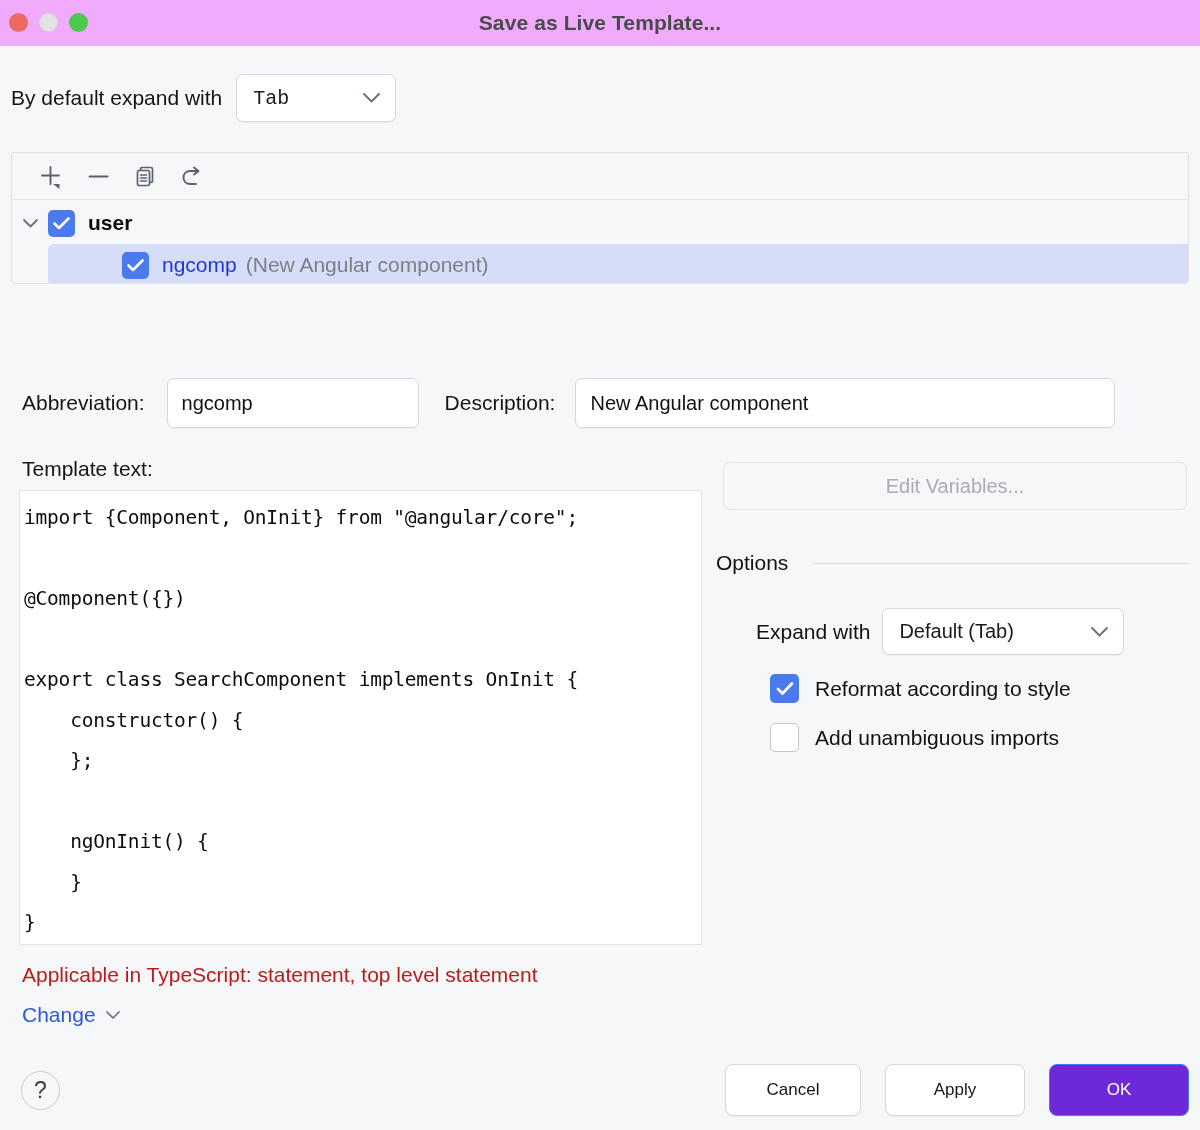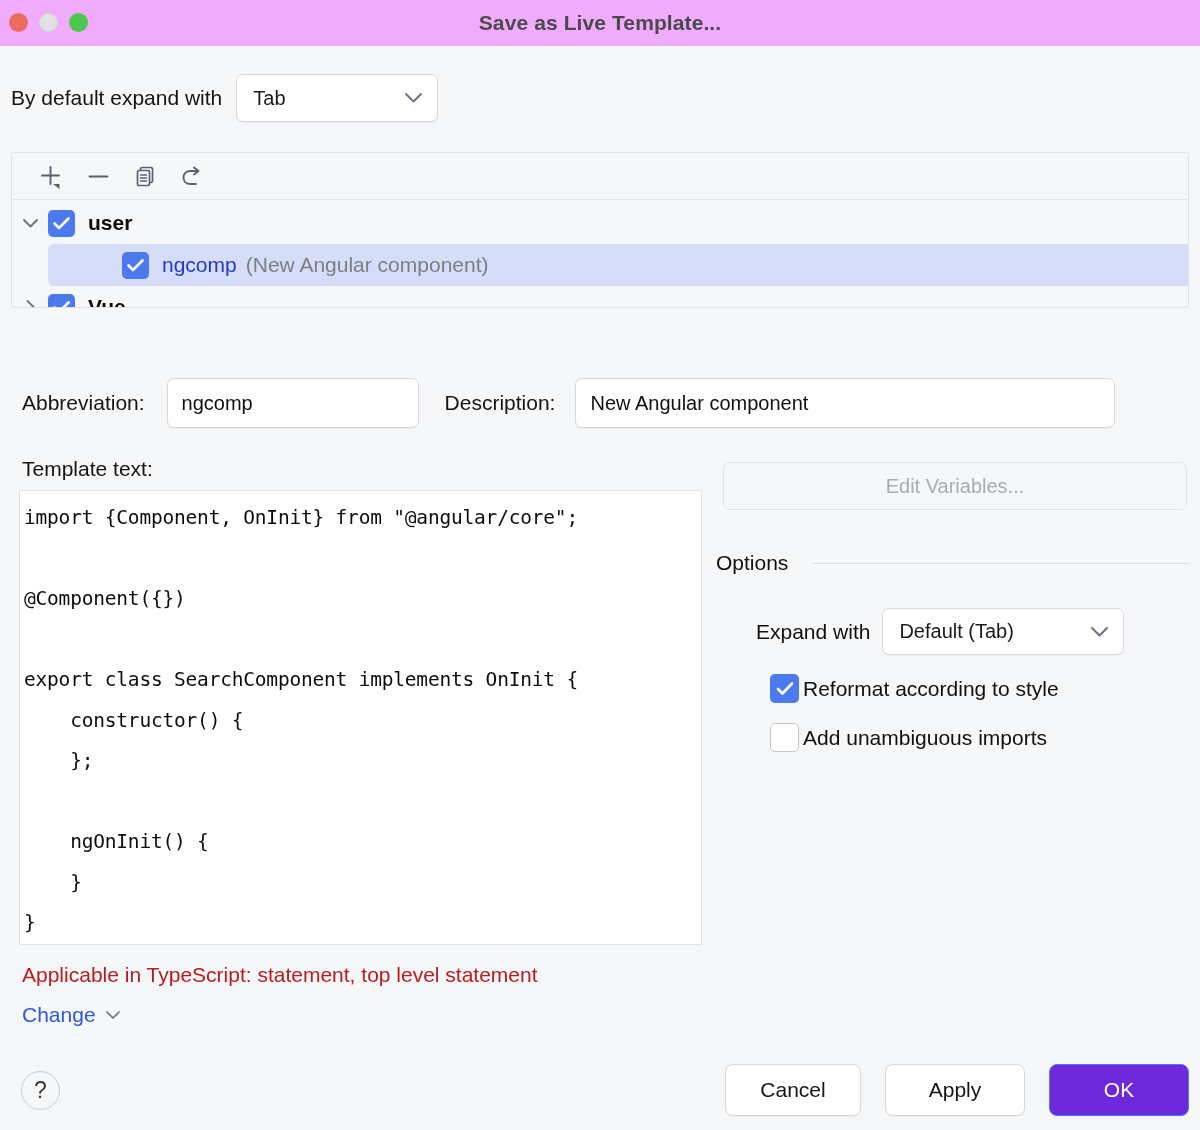--- a/index.html
+++ b/index.html
@@ -57,29 +57,29 @@
     border: 1px solid #D5D7DC;
     border-radius: 7px;
     height: 48px;
     display: flex;
     align-items: center;
     padding: 0 14px 0 16px;
     box-shadow: 0 1px 1px rgba(0,0,0,.04);
   }
   .combo .combo-value { font-size: 20px; color: #1a1a1a; white-space: nowrap; }
   .combo .chev { margin-left: auto; padding-left: 18px; display: flex; align-items: center; }
-  .combo-tab { width: 202px; }
+  .combo-tab { width: 160px; font-family: Liberation Mono, monospace; }
 
   .chev svg { display: block; }
 
   
   .tree-panel {
     position: absolute;
     top: 152px; left: 11px;
-    width: 1178px; height: 156px;
+    width: 1178px; height: 132px;
     background: #F6F7F9;
     border: 1px solid #DFE1E5;
     border-radius: 3px;
     overflow: hidden;
   }
   .tree-toolbar {
     height: 47px;
     display: flex;
     align-items: center;
     gap: 5px;
@@ -240,21 +240,21 @@
     align-items: center;
     gap: 12px;
   }
   .expand-with-row .ewlabel { font-size: 21px; color: #111; }
   .combo-default { width: 242px; height: 47px; }
 
   .opt-check {
     position: absolute;
     display: flex;
     align-items: center;
-    gap: 4px;
+    gap: 16px;
   }
   .opt-check.row1 { top: 674px; left: 770px; }
   .opt-check.row2 { top: 723px; left: 770px; }
   .opt-check .otext { font-size: 21px; color: #111; }
   .cb-lg { width: 29px; height: 29px; flex: 0 0 29px; border-radius: 5px;
            display: flex; align-items: center; justify-content: center; }
   .cb-lg.checked { background: #4A7AEE; }
   .cb-lg.unchecked { background: #FFFFFF; border: 1px solid #C3C6CC; }
 
   
@@ -273,21 +273,21 @@
     position: absolute;
     top: 1064px; right: 11px;
     display: flex;
     align-items: center;
     gap: 24px;
   }
   .btn {
     height: 52px;
     border-radius: 8px;
     display: flex; align-items: center; justify-content: center;
-    font-size: 21px;
+    font-size: 17px;
     background: #FFFFFF;
     border: 1px solid #D5D7DC;
     color: #151515;
     box-shadow: 0 1px 1px rgba(0,0,0,.04);
     padding: 0 22px;
   }
   .btn-cancel { width: 136px; }
   .btn-apply  { width: 140px; }
   .btn-ok {
     width: 140px;

